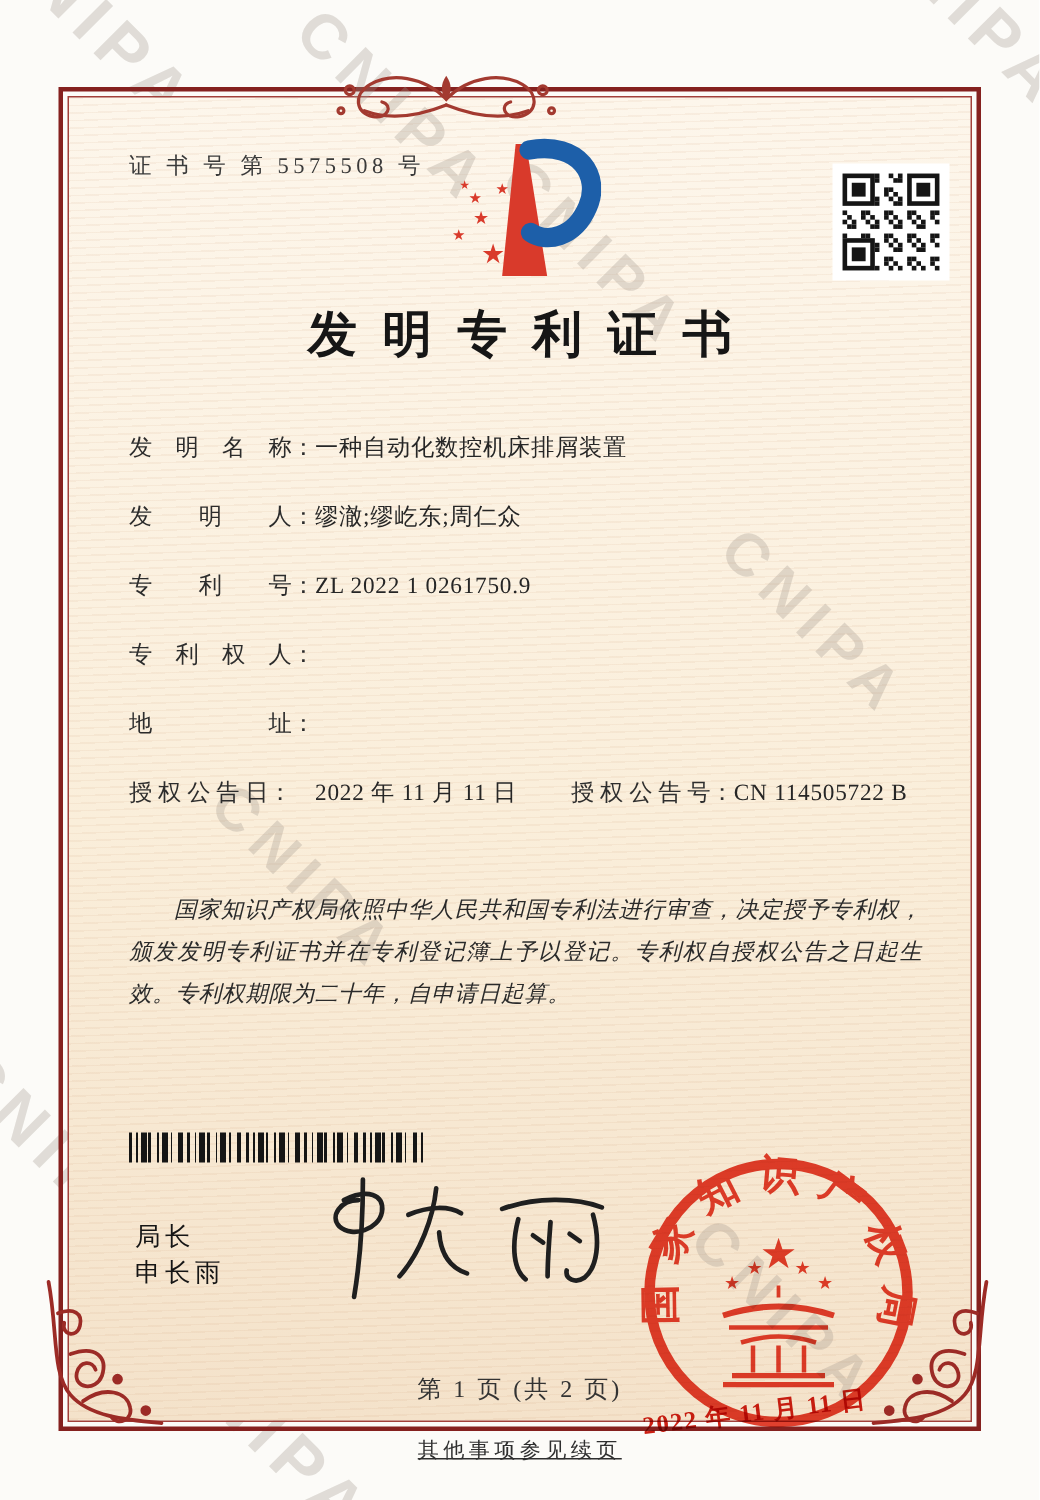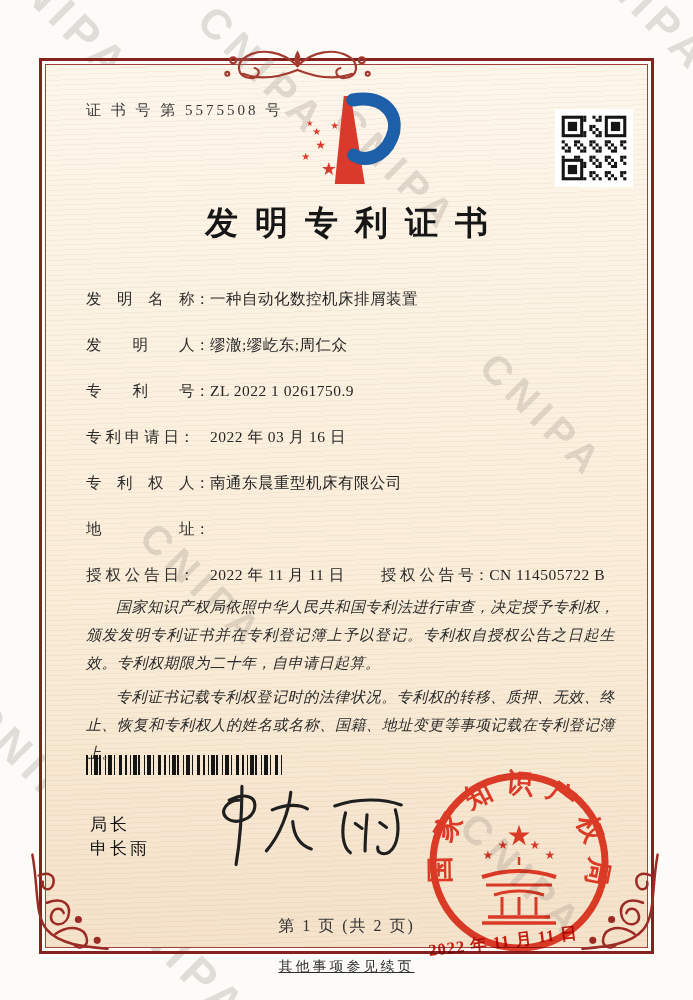--- a/index.html
+++ b/index.html
@@ -221,43 +221,37 @@
       </div>
       <div class="field-row">
         <span class="field-label">发　　明　　人：</span>
         <span class="field-value">缪澈;缪屹东;周仁众</span>
       </div>
       <div class="field-row">
         <span class="field-label">专　　利　　号：</span>
         <span class="field-value">ZL 2022 1 0261750.9</span>
       </div>
       <div class="field-row">
-        <span class="field-label">专 利 申 请 日：</span>
-        <span class="field-value">2022 年 03 月 16 日</span>
-      </div>
-      <div class="field-row">
         <span class="field-label">专　利　权　人：</span>
-        <span class="field-value">南通东晨重型机床有限公司</span>
       </div>
       <div class="field-row">
         <span class="field-label">地　　　　　址：</span>
       </div>
       <div class="grant-row">
         <span>
           <span class="field-label">授 权 公 告 日：</span><span class="field-value">2022 年 11 月 11 日</span>
         </span>
         <span class="grant-right">
           <span>授 权 公 告 号：</span><span class="field-value">CN 114505722 B</span>
         </span>
       </div>
     </div>
 
     <div class="paras">
       <p>国家知识产权局依照中华人民共和国专利法进行审查，决定授予专利权，颁发发明专利证书并在专利登记簿上予以登记。专利权自授权公告之日起生效。专利权期限为二十年，自申请日起算。</p>
-      <p>专利证书记载专利权登记时的法律状况。专利权的转移、质押、无效、终止、恢复和专利权人的姓名或名称、国籍、地址变更等事项记载在专利登记簿上。</p>
     </div>
 
     <div class="barcode"></div>
 
     <div class="director">
       <div>局长</div>
       <div class="director-name">申长雨</div>
     </div>
 
     <svg class="signature" width="215" height="95" viewBox="0 0 220 90">

